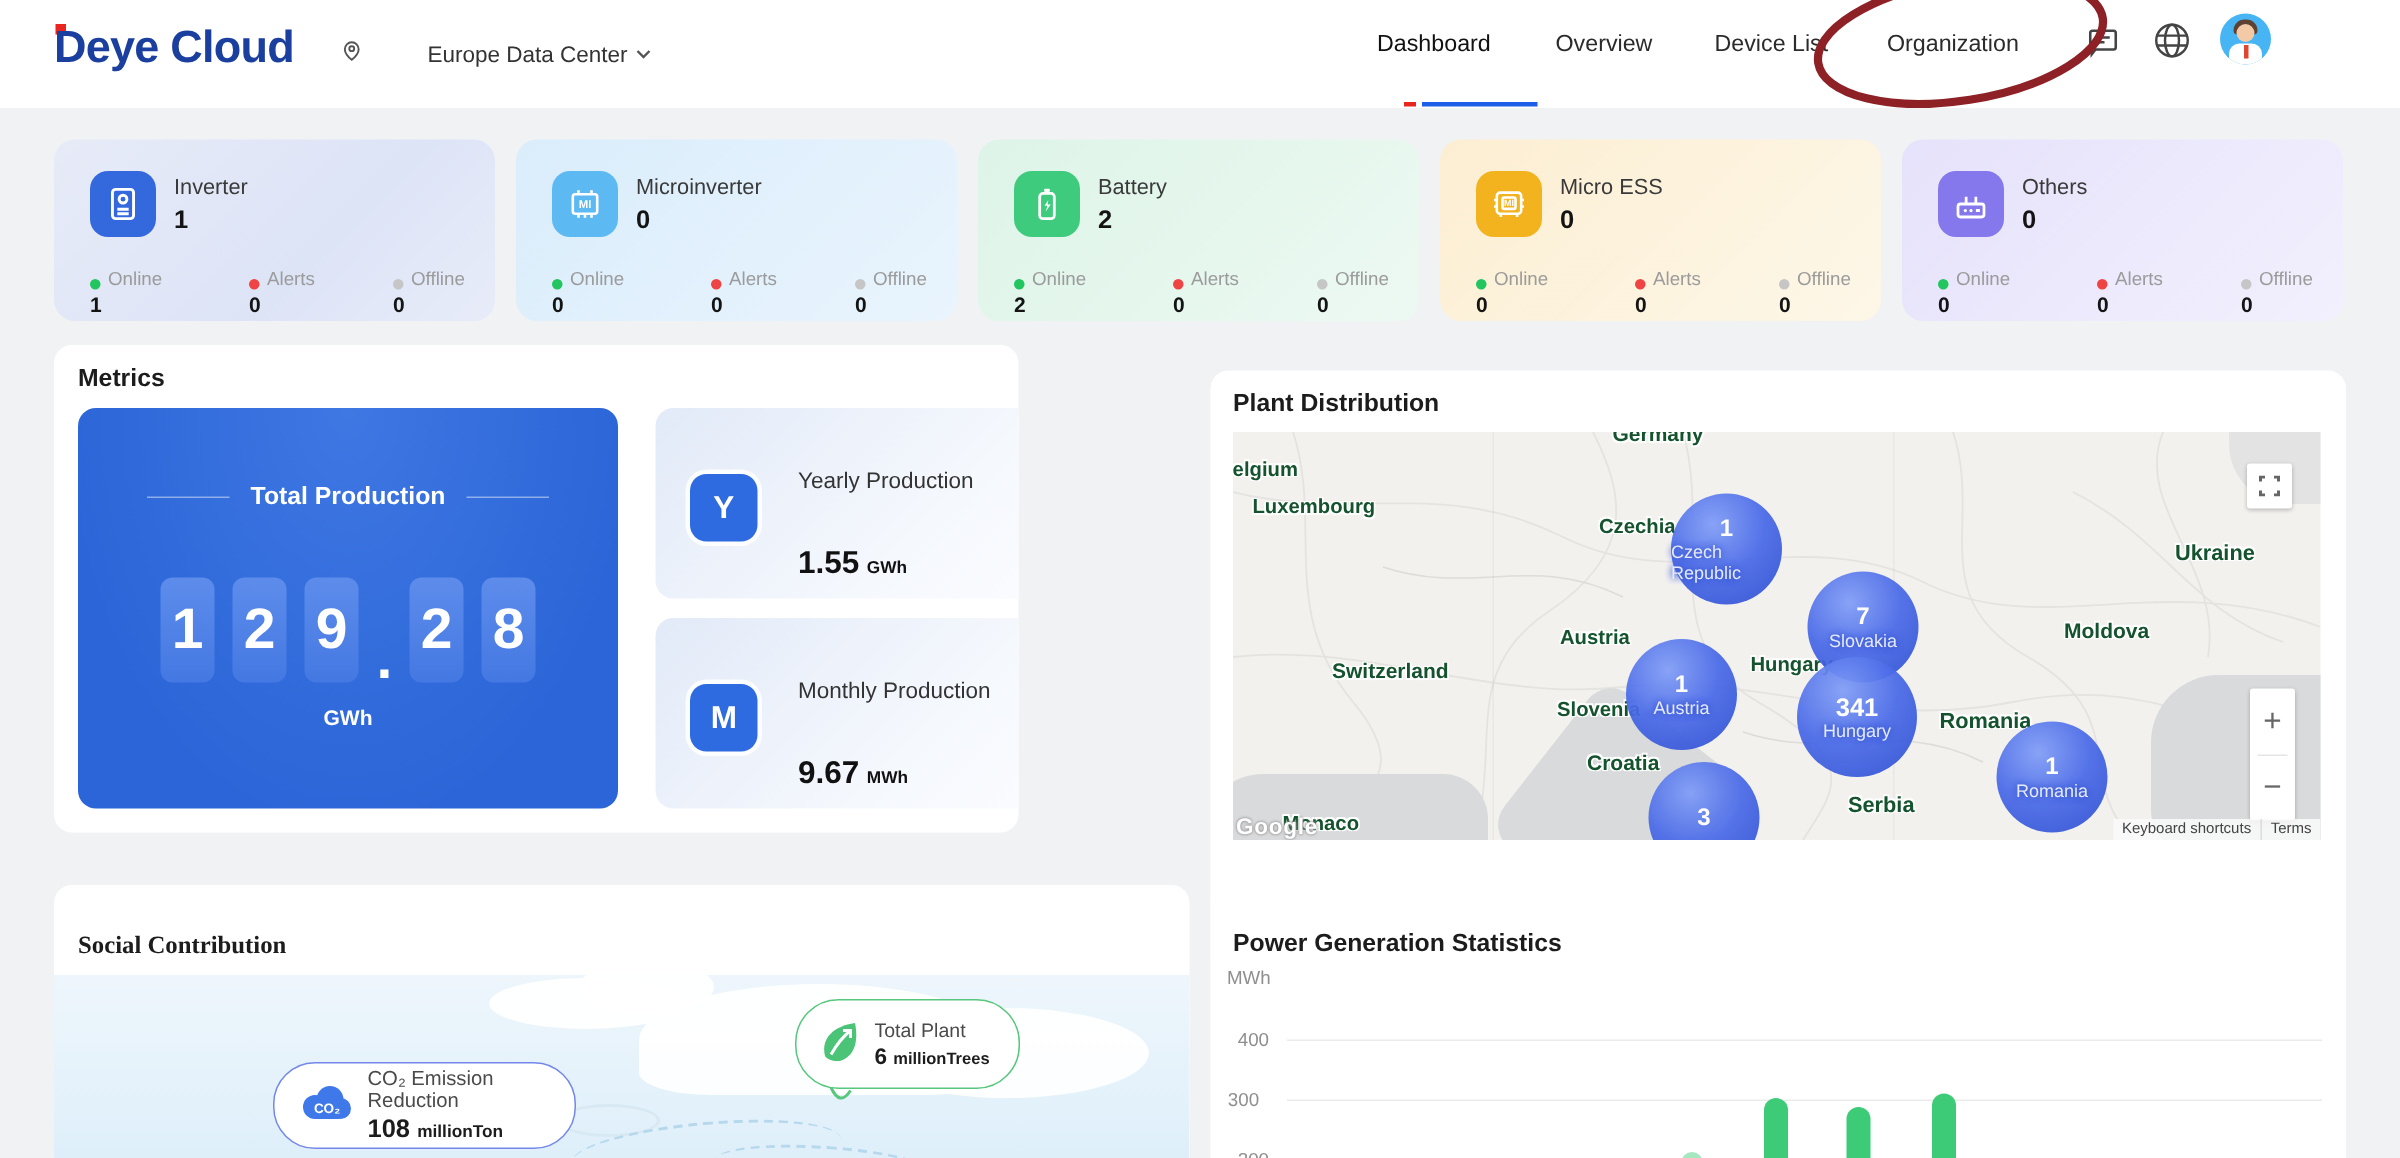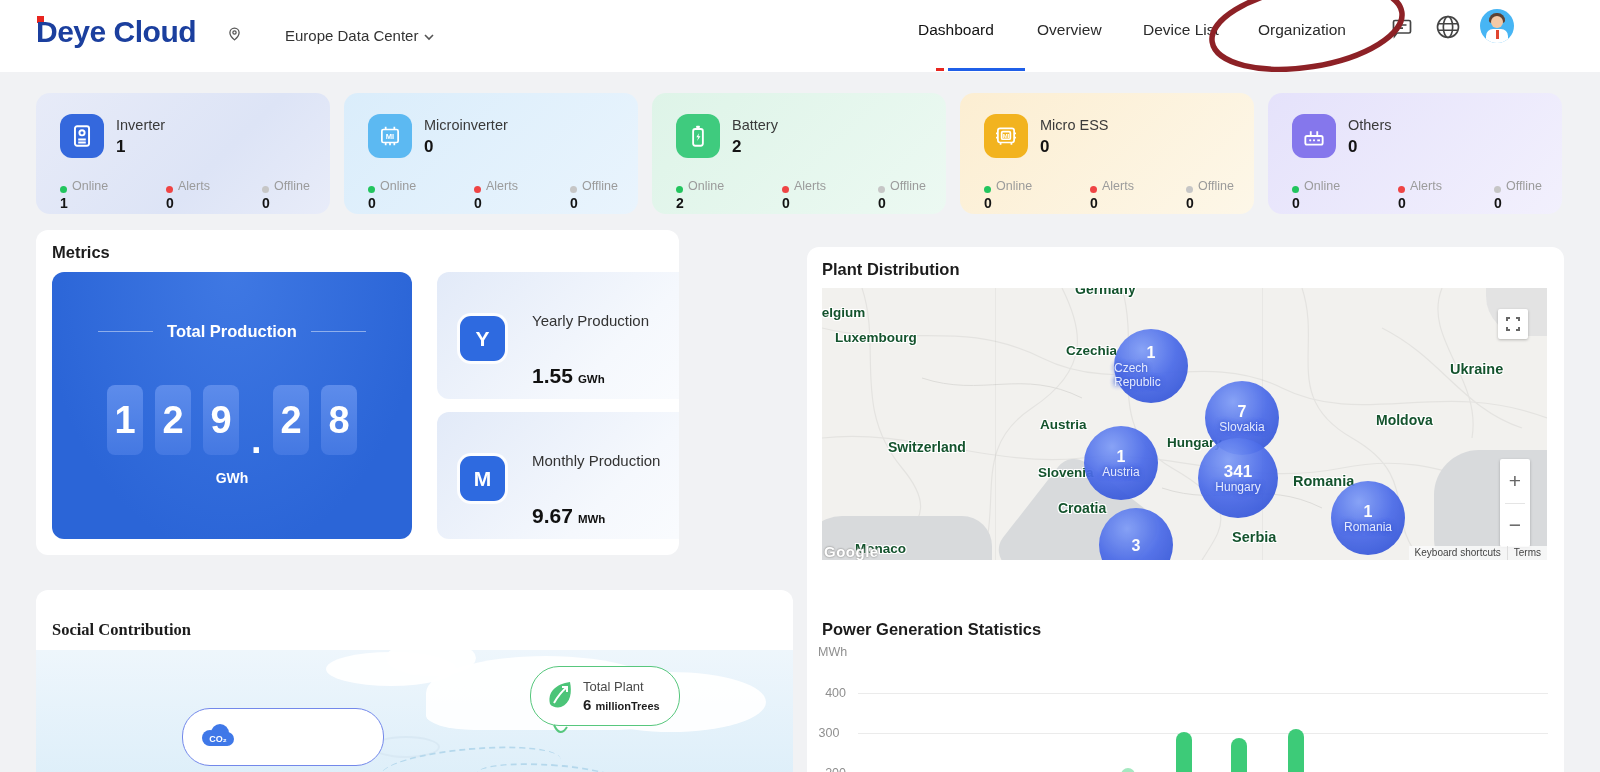--- a/index.html
+++ b/index.html
@@ -441,20 +441,24 @@
         <svg width="40" height="28" viewBox="0 0 40 28">
           <g fill="#3f78e8">
             <circle cx="13" cy="17" r="8"></circle>
               <circle cx="23" cy="12" r="9"></circle>
               <circle cx="30" cy="18" r="7"></circle>
             <rect x="10" y="17" width="22" height="8" rx="4"></rect>
           </g>
           <text x="21" y="21" text-anchor="middle" fill="#fff" font-size="9" font-weight="bold" font-family="Liberation Sans, sans-serif">CO₂</text>
         </svg>
       </span>
+      <span class="bub-texts">
+        <div class="bub-label">CO₂ Emission Reduction</div>
+        <div class="bub-value"><span>108</span> <span class="bub-unit">millionTon</span></div>
+      </span>
     </div>
 
     <div class="bubble bub-plant" style="left:494px;top:76px;width:148px;height:58px;">
       <span style="margin-left:12px;">
         <svg width="32" height="32" viewBox="0 0 32 32">
           <path d="M27 4 C13 6 4 14 7 26 C9 29 14 30 18 29 C28 25 29 14 27 4z" fill="#4cc478"></path>
           <path d="M11 25 C15 18 19 13 24 9" stroke="#fff" stroke-width="2" fill="none"></path>
           <path d="M19 9h5v5" stroke="#fff" stroke-width="2" fill="none"></path>
         </svg>
       </span>

